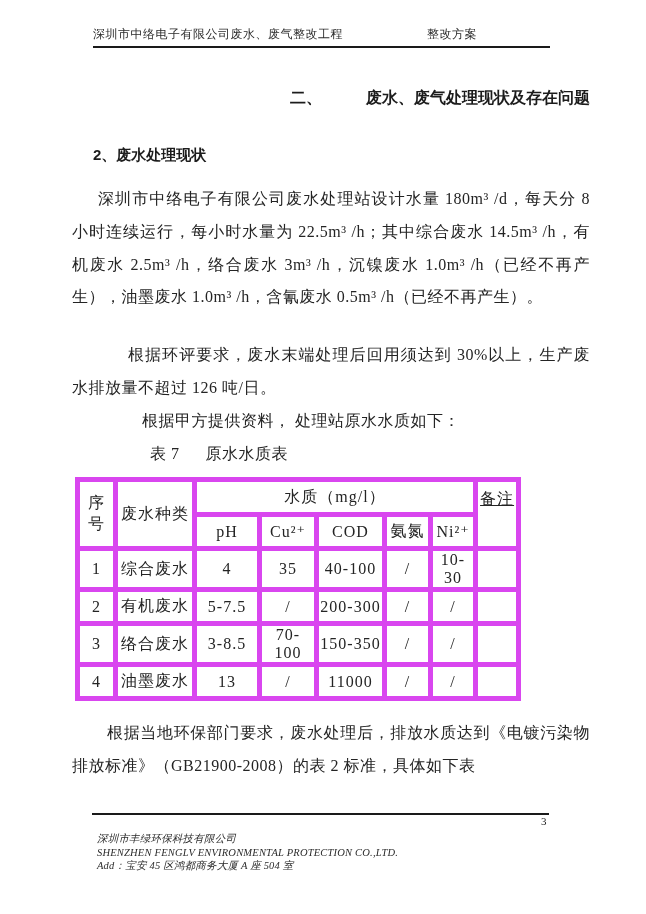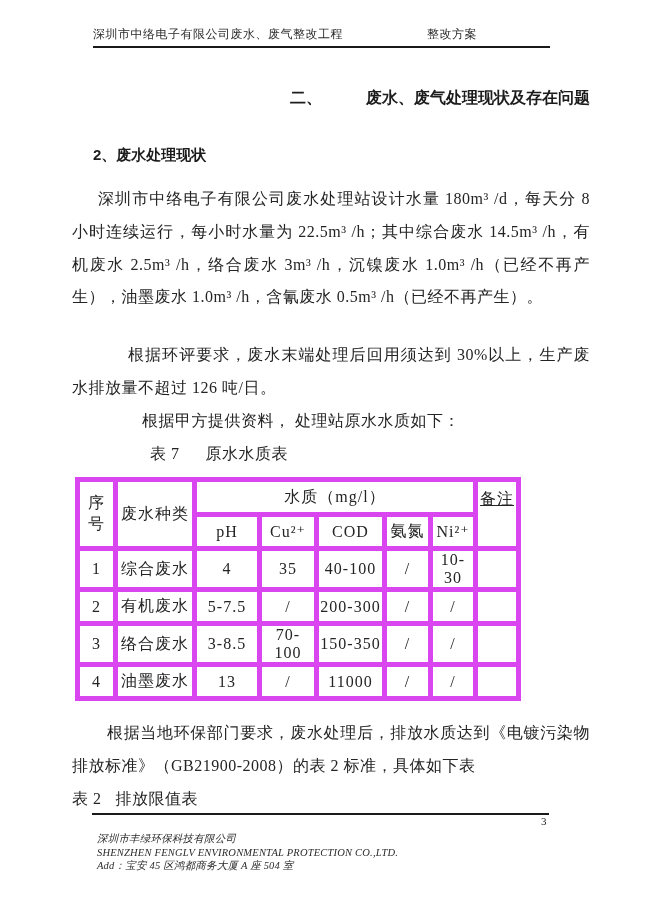--- a/index.html
+++ b/index.html
@@ -209,21 +209,20 @@
         <td>11000</td>
         <td>/</td>
         <td>/</td>
         <td></td>
       </tr>
     </tbody>
   </table>
 
   <div class="body-text" style="margin-top:0;">
     <p class="para-4">根据当地环保部门要求，废水处理后，排放水质达到《电镀污染物排放标准》（GB21900-2008）的表 2 标准，具体如下表</p>
-    <p class="table-caption caption-2"><span>表 2</span><span class="cap-title">排放限值表</span></p>
   </div>
 
 </div>
 
 <div class="page-number">3</div>
 
 <div class="doc-footer">
   <div>深圳市丰绿环保科技有限公司</div>
   <div>SHENZHEN FENGLV ENVIRONMENTAL PROTECTION CO.,LTD.</div>
   <div>Add：宝安 45 区鸿都商务大厦 A 座 504 室</div>

